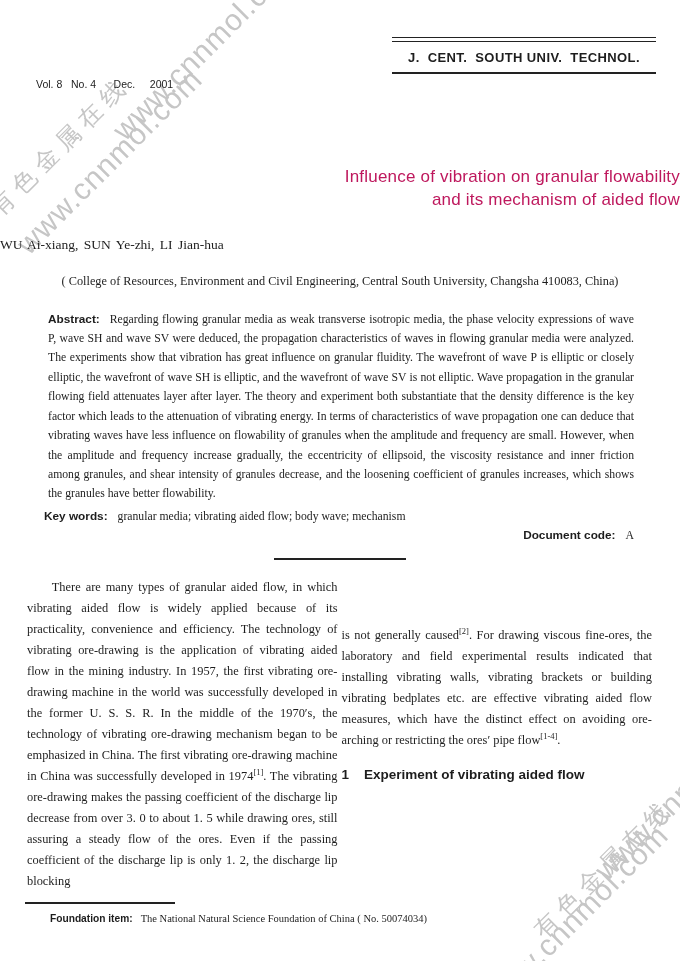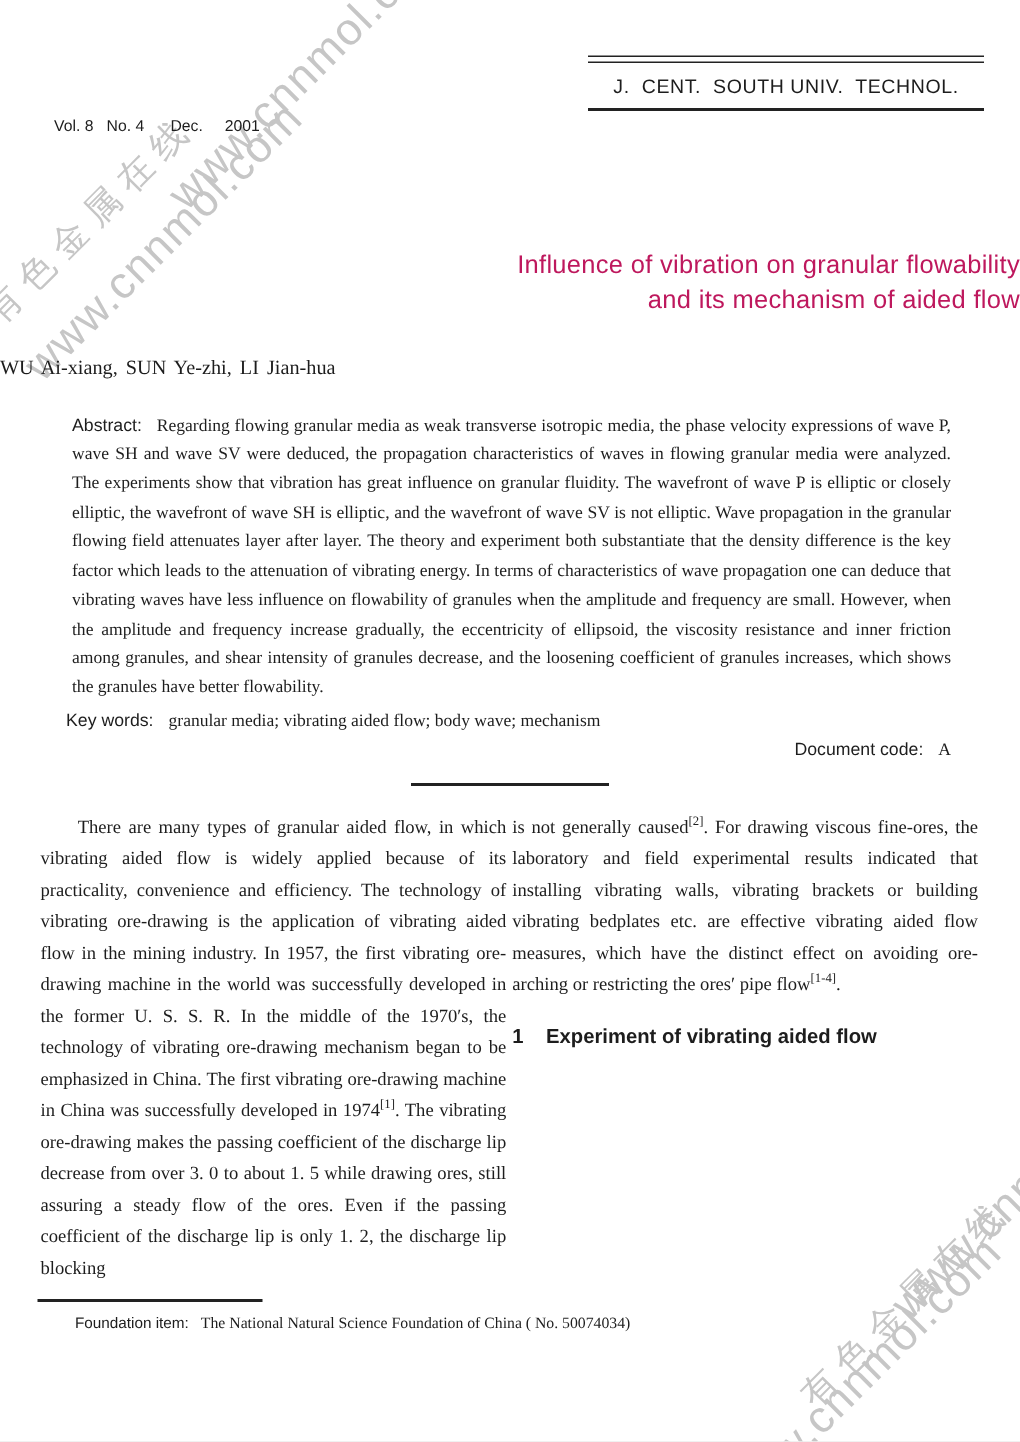--- a/index.html
+++ b/index.html
@@ -24,37 +24,37 @@
   .wm-br-url2 { left:600px; top:858px; }
   
   .content { position:relative; z-index:1; }
   .header { display:flex; justify-content:space-between; align-items:flex-start; margin:37px 24px 0 36px; }
   .hdr-left { font-family:"Liberation Sans", sans-serif; font-size:10.5px; line-height:1.5; padding-top:8px; white-space:pre; }
   .hdr-label { font-weight:700; }
   .journal-box { width:264px; }
   .jb-line1 { height:1px; background:#222; }
   .jb-line2 { height:1px; background:#222; margin-top:3px; }
   .jb-line3 { height:2px; background:#222; }
-  .jb-name { font-family:"Liberation Sans", sans-serif; font-weight:400; font-size:13px;
+  .jb-name { font-family:"Liberation Sans", sans-serif; font-weight:700; font-size:13px;
              text-align:center; padding:8px 0 7px; letter-spacing:0.4px; white-space:pre; }
   .title { text-align:right; margin-top:41px; font-family:"Liberation Sans", sans-serif;
            font-size:17px; line-height:1.38; letter-spacing:0.2px; color:#be185d; }
   .authors { margin-top:25px; font-size:13.5px; word-spacing:2px; }
   .affil { text-align:center; margin-top:21px; font-size:12.3px; }
   .abstract { margin:21px 46px 0 48px; font-size:11.7px; line-height:19.4px; text-align:justify; }
-  .lbl { font-family:"Liberation Sans", sans-serif; font-weight:400; padding-right:10px; }
+  .lbl { font-family:"Liberation Sans", sans-serif; font-weight:700; padding-right:10px; }
   .ab-lbl { font-size:11.8px; }
   .kwline { margin:3px 46px 0 44px; font-size:11.7px; line-height:19px; }
   .dcline { margin:0 46px 0 48px; font-size:11.7px; line-height:19px;text-align:right; }
   .mid-divider { width:132px; height:2px; background:#222; margin:13px auto 0; }
   .columns { display:flex; gap:4px; margin:17px 28px 0 27px;
              font-size:12.4px; line-height:21px; text-align:justify; }
   .col { flex:1; min-width:0; }
   .col p { margin:0; text-indent:2em; }
-  .col p.noindent { text-indent:0; }
+  .col p.noindent { text-indent:0;margin-top:48px; }
   sup { font-size:8.5px; line-height:0; }
   .sec-head { display:flex; gap:15px; font-family:"Liberation Sans", sans-serif;
               font-weight:700; font-size:13.5px; margin:15px 0 13px; line-height:1.3; text-align:left; }
   .foot-divider { width:150px; height:2px; background:#222; margin:10px 0 7px 25px; }
   .footer { margin:0 18px 0 50px; font-size:10.5px; line-height:15.6px; }
   .f-lbl { font-size:10.2px; padding-right:8px; }
 </style>
 </head>
 <body>
 
@@ -80,20 +80,21 @@
         <div class="jb-line3"></div>
       </div>
     </div>
 
     <div class="title">
       <div>Influence of vibration on granular flowability</div>
       <div>and its mechanism of aided flow</div>
     </div>
 
     <div class="authors">WU Ai-xiang, SUN Ye-zhi, LI Jian-hua</div>
+    <div class="affil">( College of Resources,  Environment and Civil Engineering,  Central South University,  Changsha 410083,  China)</div>
 
     <div class="abstract"><span class="lbl ab-lbl">Abstract:</span><span>Regarding flowing granular media as weak transverse isotropic media, the phase velocity expressions of wave P, wave SH and wave SV were deduced, the propagation characteristics of waves in flowing granular media were analyzed. The experiments show that vibration has great influence on granular fluidity. The wavefront of wave P is elliptic or closely elliptic, the wavefront of wave SH is elliptic, and the wavefront of wave SV is not elliptic. Wave propagation in the granular flowing field attenuates layer after layer. The theory and experiment both substantiate that the density difference is the key factor which leads to the attenuation of vibrating energy. In terms of characteristics of wave propagation one can deduce that vibrating waves have less influence on flowability of granules when the amplitude and frequency are small. However, when the amplitude and frequency increase gradually, the eccentricity of ellipsoid, the viscosity resistance and inner friction among granules, and shear intensity of granules decrease, and the loosening coefficient of granules increases, which shows the granules have better flowability.</span></div>
 
     <div class="kwline"><span class="lbl ab-lbl">Key words:</span><span>granular media;  vibrating aided flow;  body wave;  mechanism</span></div>
     <div class="dcline"><span class="lbl ab-lbl">Document code:</span><span>A</span></div>
 
     <div class="mid-divider"></div>
 
     <div class="columns">
       <div class="col">

